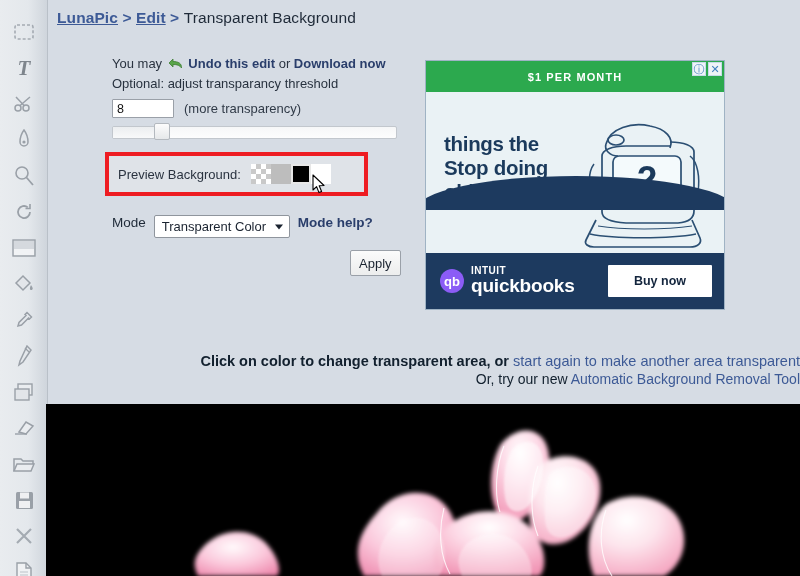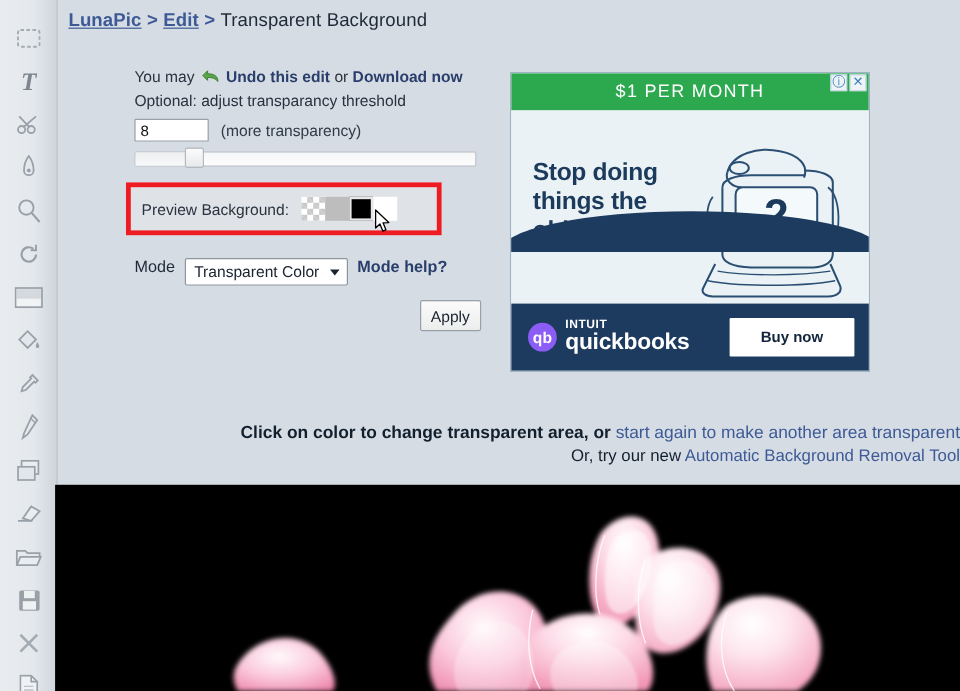--- a/index.html
+++ b/index.html
@@ -152,21 +152,21 @@
     background: #eef4f6;
     border: 1px solid #9fb3c4;
     overflow: hidden;
   }
   #ad-top {
     height: 31px; background: #2ca94e;
     display: flex; align-items: center; justify-content: center;
     position: relative;
   }
   #ad-top .hdr {
-    color: #fff; font-size: 15px; font-weight: 400; letter-spacing: 1.1px; text-align: right;
+    color: #fff; font-size: 11px; font-weight: 700; letter-spacing: 1.1px; text-align: right;
   }
   #ad-ctrls { position: absolute; right: 2px; top: 1px; display: flex; gap: 2px; }
   .adbtn {
     width: 14px; height: 14px; background: #eef4f6;
     display: flex; align-items: center; justify-content: center;
     color: #3f7fbf; font-size: 11px; line-height: 1;
     border: 1px solid #c7dbe8;
   }
   #ad-body { position: relative; height: 166px; background: #eaf2f5; }
   #ad-head {
@@ -407,22 +407,22 @@
     <div id="ad-top">
       <span class="hdr">$1 PER MONTH</span>
       <div id="ad-ctrls">
         <span class="adbtn">ⓘ</span>
         <span class="adbtn">✕</span>
       </div>
     </div>
 
     <div id="ad-body">
       <div id="ad-head">
+          <div>things the</div>
           <div>Stop doing</div>
-          <div>things the</div>
           <div>old way</div>
         </div>
       <div id="ad-art">
         <svg width="150" height="135" viewBox="0 0 150 135">
           <g fill="none" stroke="#2b4f73" stroke-width="1.7" stroke-linejoin="round">
             <path d="M40 28 C44 12 66 6 84 10 C100 13 108 22 104 32"></path>
             <path d="M40 28 C38 34 44 40 52 40"></path>
             <ellipse cx="50" cy="24" rx="8" ry="5"></ellipse>
             <path d="M36 40 L36 96 C36 102 44 106 60 107 L112 107 C124 106 128 101 128 95 L128 36 C128 30 118 26 104 26"></path>
             <path d="M36 40 C36 34 46 30 60 30 L104 30"></path>

